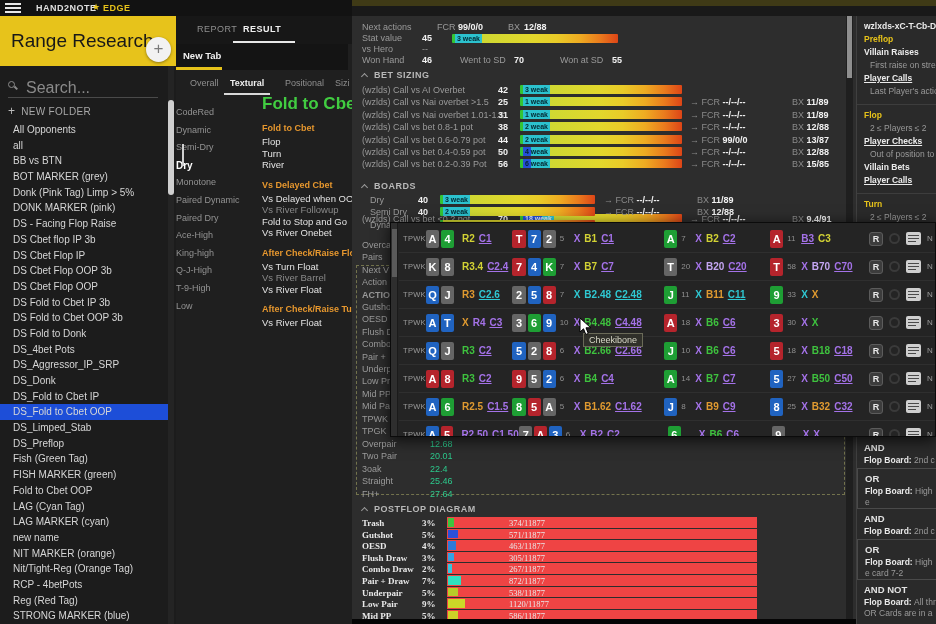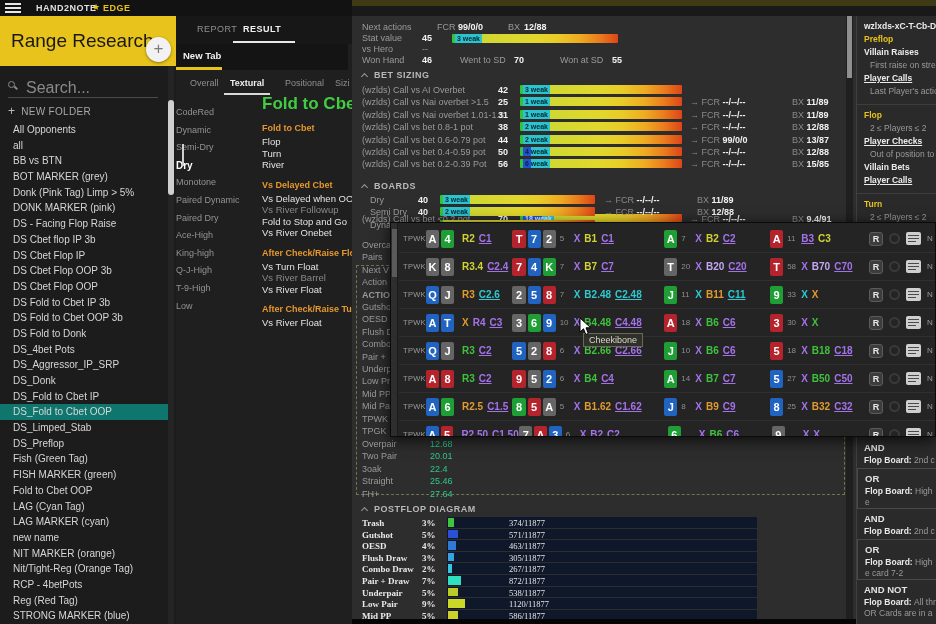--- a/index.html
+++ b/index.html
@@ -25,21 +25,21 @@
   #search-row { position:absolute; left:8px; top:12px; width:150px; border-bottom:1px solid #4a4a4a; height:20px; }
   .mag { position:absolute; left:0px; top:3px; width:9px; height:9px; }
   .mag .lens { position:absolute; left:0; top:0; width:7px; height:7px; border:1.5px solid #8a8a8a; border-radius:50%; }
   .mag .handle { position:absolute; left:6px; top:6px; width:4px; height:1.5px; background:#8a8a8a; transform:rotate(45deg); }
   #search-input { position:absolute; left:18px; top:1px; width:120px; background:transparent; border:none; outline:none; color:#bdbdbd; font-size:16px; font-family:inherit; }
   #search-input::placeholder { color:#8a8a8a; }
   #new-folder { position:absolute; left:8px; top:38px; color:#a8a8a8; font-size:10px; letter-spacing:.3px; cursor:pointer; }
   #new-folder .plus { color:#bdbdbd; margin-right:6px; font-size:12px; }
   #side-list { position:absolute; left:0; top:56px; width:168px; }
   .side-item { height:15.7px; line-height:15.7px; padding-left:13px; color:#d6d6d6; font-size:10px; white-space:nowrap; cursor:pointer; }
-  .side-item.sel { background:#0f766e; }
+  .side-item.sel { background:#1d4ed8; }
   #side-scroll { position:absolute; right:2px; top:0px; width:6px; height:558px; background:#242424; }
   #side-thumb { position:absolute; left:0; top:34px; width:6px; height:95px; background:#cfcfcf; border-radius:3px; cursor:pointer; }
 
   
   #report { position:absolute; left:176px; top:16px; width:176px; height:608px; background:#1f1f1f; z-index:3; }
   #rtabs { position:absolute; left:0; top:0; width:176px; height:28px; background:#171717; }
   .rtab { position:absolute; top:8px; font-size:9px; letter-spacing:.5px; cursor:pointer; }
   #tab-report { left:21px; color:#8f8f8f; }
   #tab-result { left:67px; color:#f0f0f0; font-weight:bold; }
   #tab-result:after { content:""; position:absolute; left:-10px; right:-14px; top:17px; height:2px; background:#e8e8e8; }
@@ -81,21 +81,21 @@
   .bs-fcr { position:absolute; left:338px; top:1px; color:#8a8a8a; font-size:9px; white-space:nowrap; }
   .bs-fcr b { color:#f2f2f2; }
   .bs-bx { position:absolute; left:440px; top:1px; color:#8a8a8a; font-size:9px; white-space:nowrap; }
   .bs-bx b { color:#f2f2f2; }
   .dashedbox { position:absolute; left:4px; top:251px; width:489px; height:230px; border:1px dashed #73734d; }
   .hid-label { position:absolute; left:10px; color:#9a9a9a; font-size:9px; white-space:nowrap; }
   .hv-val { color:#2cc98c; font-size:9px; }
   .pf-row { position:absolute; left:0; width:503px; height:25px;font-family:Liberation Serif, serif; }
   .pf-label { position:absolute; left:10px; top:1px; color:#e8e8e8; font-size:9px; font-weight:bold; white-space:nowrap; }
   .pf-pct { position:absolute; left:70px; top:1px; color:#e8e8e8; font-size:9px; font-weight:bold; }
-  .pf-track { position:absolute; left:95px; top:0px; width:310px; height:10.5px; background:#0f172a; }
+  .pf-track { position:absolute; left:95px; top:0px; width:310px; height:10.5px; background:#ef4444; }
   .pf-bar { position:absolute; left:1px; top:1px; height:8.5px; }
   .pf-frac { position:absolute; left:62px; top:1px; color:#e8e8e8; font-size:8.5px; }
   #stats-scroll { position:absolute; left:494px; top:0; width:7px; height:610px; background:#1f1f1f; }
   #stats-thumb { position:absolute; left:1px; top:2px; width:5px; height:62px; background:#8f8f8f; cursor:pointer; }
   #bottom-black { position:absolute; left:352px; top:619px; width:504px; height:5px; background:#050505; z-index:6; }
 
   
   #criteria { position:absolute; left:856px; top:14px; width:80px; height:610px; background:#2a2a2a; border-left:1px solid #404040; z-index:2; overflow:hidden; }
   .cr-line { padding-left:7px; white-space:nowrap; font-size:8.5px; line-height:13px; }
   .cr-street { color:#e6c21a; font-weight:bold; }

